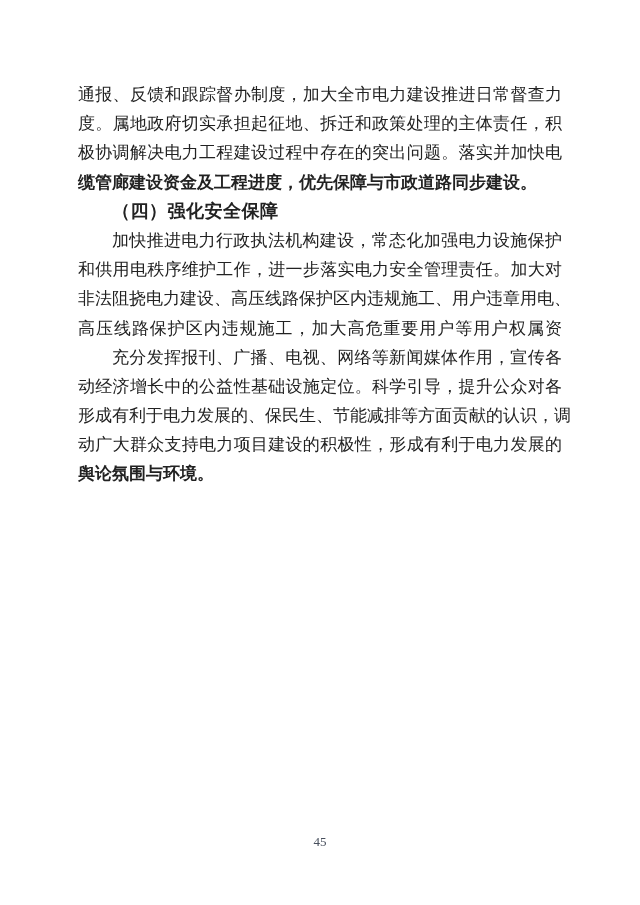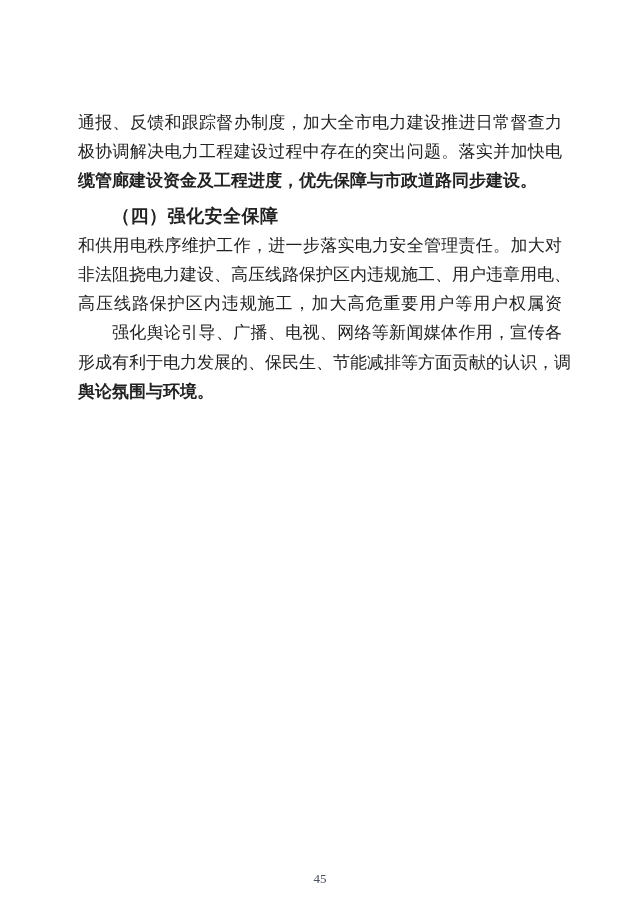--- a/index.html
+++ b/index.html
@@ -13,21 +13,21 @@
   }
   .page {
     position: relative;
     width: 640px;
     height: 905px;
     background: #ffffff;
   }
   .content {
     position: absolute;
     left: 78px;
-    top: 108px;
+    top: 80px;
     width: 484px;
   }
   .paragraph { }
   .line {
     font-size: 17px;
     line-height: 29.2px;
     height: 29.2px;
     white-space: nowrap;
     text-align: justify;
     text-align-last: justify;
@@ -41,52 +41,55 @@
   }
   .line.indent {
     text-indent: 34px;
   }
   .heading {
     font-size: 18px;
     font-weight: bold;
     line-height: 29.2px;
     height: 29.2px;
     padding-left: 34px;
-    margin-top: 6px;
     letter-spacing: 0.5px;
     white-space: nowrap;
   }
   .footer {
     position: absolute;
-    top: 871px;
+    top: 834px;
     left: 0;
     width: 640px;
     text-align: center;
     font-size: 13px;
     color: #474e5c;
   }
 </style>
 </head>
 <body>
 
 <div class="page">
   <div class="content">
       <div class="paragraph">
         <div class="line">通报、反馈和跟踪督办制度，加大全市电力建设推进日常督查力</div>
+        <div class="line">度。属地政府切实承担起征地、拆迁和政策处理的主体责任，积</div>
         <div class="line">极协调解决电力工程建设过程中存在的突出问题。落实并加快电</div>
         <div class="line last">缆管廊建设资金及工程进度，优先保障与市政道路同步建设。</div>
       </div>
       <div class="heading">（四）强化安全保障</div>
       <div class="paragraph">
+        <div class="line indent">加快推进电力行政执法机构建设，常态化加强电力设施保护</div>
         <div class="line">和供用电秩序维护工作，进一步落实电力安全管理责任。加大对</div>
         <div class="line">非法阻挠电力建设、高压线路保护区内违规施工、用户违章用电、</div>
         <div class="line">高压线路保护区内违规施工，加大高危重要用户等用户权属资</div>
       </div>
       <div class="paragraph">
-        <div class="line indent">强化舆论引导、广播、电视、网络等新闻媒体作用，宣传各</div>
+        <div class="line indent">充分发挥报刊、广播、电视、网络等新闻媒体作用，宣传各</div>
+        <div class="line">动经济增长中的公益性基础设施定位。科学引导，提升公众对各</div>
         <div class="line">形成有利于电力发展的、保民生、节能减排等方面贡献的认识，调</div>
+        <div class="line">动广大群众支持电力项目建设的积极性，形成有利于电力发展的</div>
         <div class="line last">舆论氛围与环境。</div>
       </div>
     </div>
   <div class="footer">
     <span>45</span>
   </div>
 </div>
 
 </body></html>

